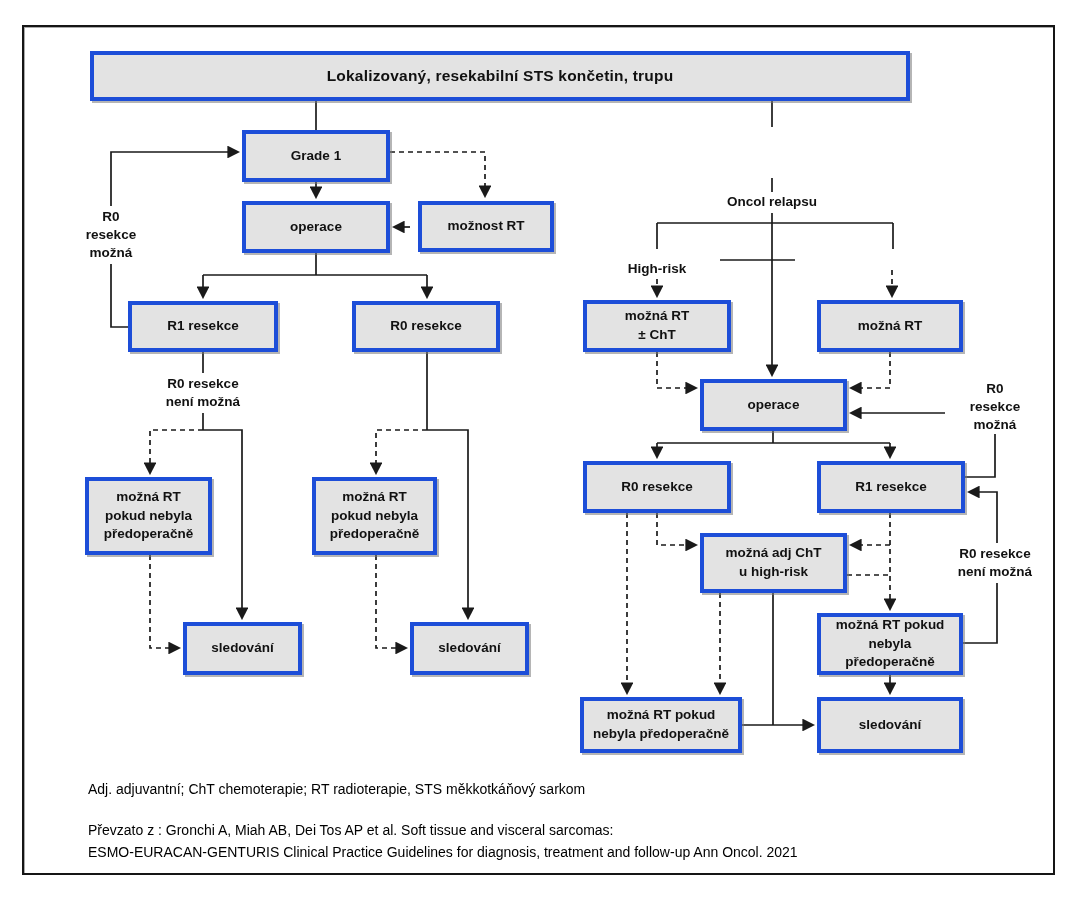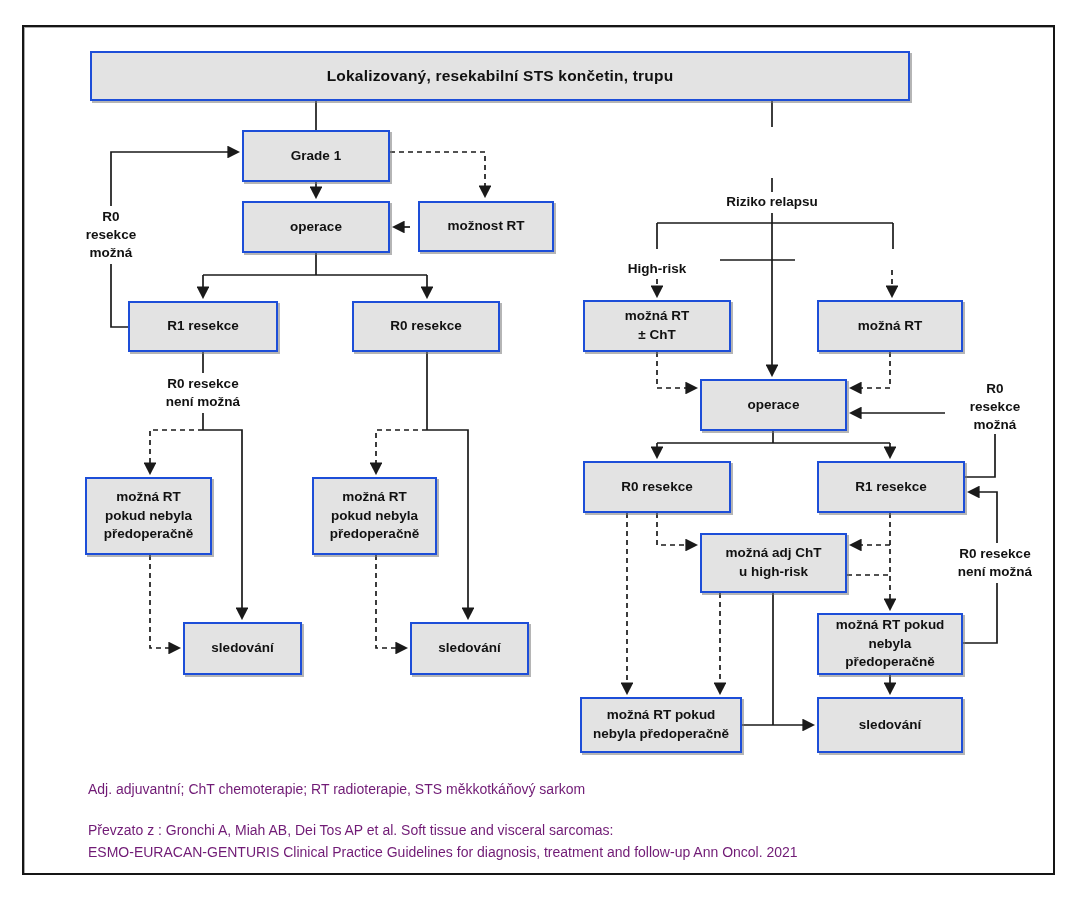--- a/index.html
+++ b/index.html
@@ -7,34 +7,34 @@
     position:relative;width:1078px;height:899px;background:#ffffff;
     font-family:"Liberation Sans","DejaVu Sans",sans-serif;color:#111;
     overflow:hidden;
   }
   #frame{
     position:absolute;left:22px;top:25px;width:1029px;height:846px;
     border:2.5px solid #151515;box-shadow:inset 1px 1px 0 #aaa;
   }
   svg.wires{position:absolute;left:0;top:0;pointer-events:none;}
   .node{
-    position:absolute;background:#e3e3e3;border:2px solid #1d4ed8;
+    position:absolute;background:#e3e3e3;border:4px solid #1d4ed8;
     box-shadow:2px 2px 0 rgba(120,120,120,.55);
     display:flex;align-items:center;justify-content:center;
     text-align:center;font-weight:bold;font-size:13.5px;line-height:1.4;
     white-space:pre-line;box-sizing:border-box;
   }
   .node.title-box{font-size:15.5px;letter-spacing:.2px;}
   .cond{
     position:absolute;background:#ffffff;font-weight:bold;font-size:13.5px;
     line-height:1.35;text-align:center;white-space:pre-line;
     display:flex;align-items:center;justify-content:center;box-sizing:border-box;
   }
   .footer-line{
-    position:absolute;font-size:14px;font-weight:normal;color:#701a75;
+    position:absolute;font-size:14px;font-weight:normal;color:#000000;
     white-space:nowrap;
   }
 </style>
 </head>
 <body>
 
 <div id="stage">
 
   <div id="frame"></div>
 
@@ -93,21 +93,21 @@
       <path d="M847 575 H890"></path>
       <path d="M720 593 V693" marker-end="url(#arr)"></path>
     </g>
   </svg>
 
   <div class="cond" style="left:78px;top:206px;width:66px;height:58px;">R0
 resekce
 možná</div>
   <div class="cond" style="left:152px;top:373px;width:102px;height:40px;">R0 resekce
 není možná</div>
-  <div class="cond" style="left:707px;top:192px;width:130px;height:21px;">Riziko relapsu</div>
+  <div class="cond" style="left:707px;top:192px;width:130px;height:21px;">Oncol relapsu</div>
   <div class="cond" style="left:618px;top:250px;width:78px;height:20px;margin-top:9px;">High-risk</div>
   <div class="cond" style="left:962px;top:380px;width:66px;height:54px;">R0
 resekce
 možná</div>
   <div class="cond" style="left:944px;top:543px;width:102px;height:40px;">R0 resekce
 není možná</div>
 
   <div class="node title-box" style="left:90px;top:51px;width:820px;height:50px;">Lokalizovaný, resekabilní STS končetin, trupu</div>
 
   <div class="node" style="left:242px;top:130px;width:148px;height:52px;">Grade 1</div>

